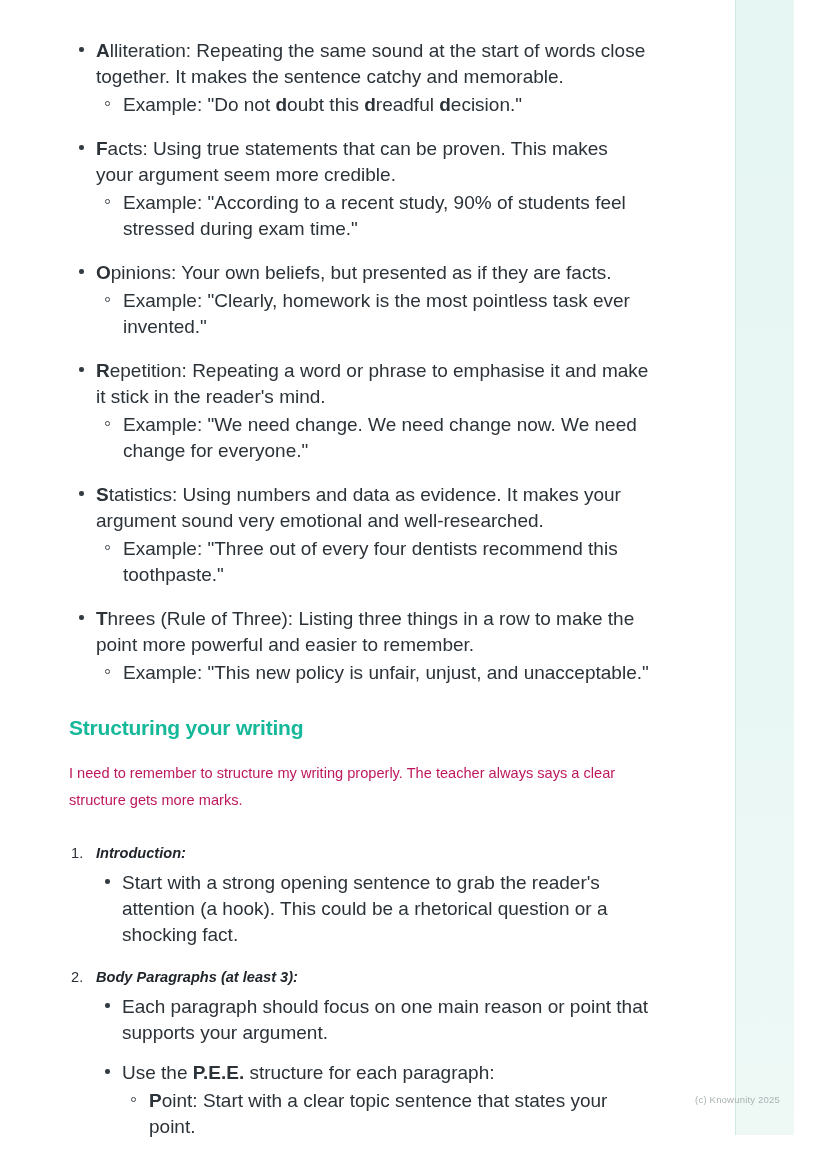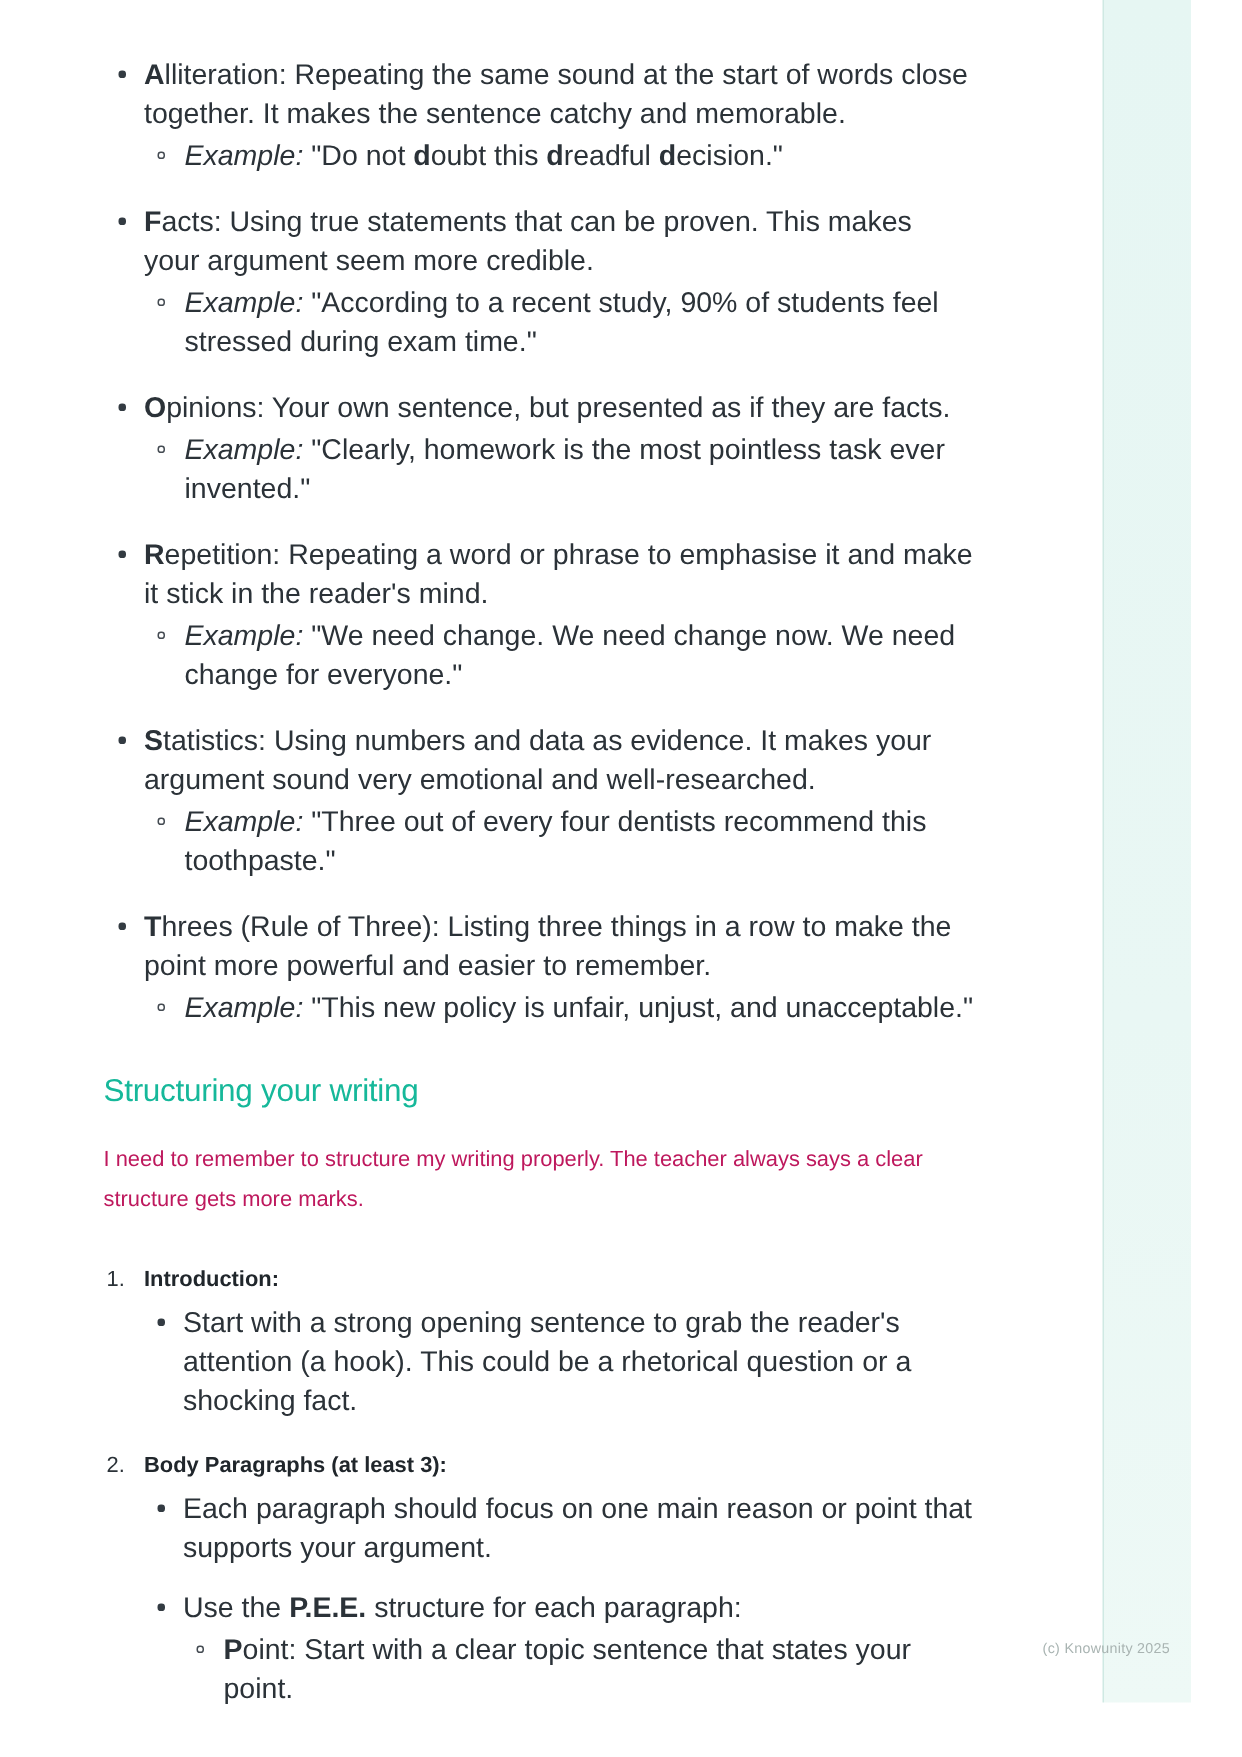--- a/index.html
+++ b/index.html
@@ -96,26 +96,25 @@
     left: 9px;
     top: 9px;
     width: 4.5px;
     height: 4.5px;
     border-radius: 50%;
     border: 1.1px solid #444b52;
     background: transparent;
     box-sizing: border-box;
   }
   .ex-label {
-    font-style: italic;
   }
   h2.section-title {
     color: #16b89a;
     font-size: 21px;
-    font-weight: normal;
+    font-weight: bold;
     margin: 30px 0 20px 0;
     letter-spacing: -0.2px;
   }
   p.para {
     font-size: 14.6px;
     line-height: 27px;
     margin: 0 0 26px 0;
     color: #be185d;
     width: 570px;
   }
@@ -138,20 +137,21 @@
     top: 0;
     font-size: 14.6px;
     line-height: 26px;
     color: #2b3238;
   }
   .ol-title {
     font-size: 14.6px;
     line-height: 26px;
     font-weight: bold;
     color: #20262b;
+    font-style: italic;
   }
   ul.sub-bullets {
     list-style: none;
     margin: 4px 0 0 0;
     padding: 0;
   }
   ul.sub-bullets > li {
     position: relative;
     padding-left: 26px;
     margin-bottom: 14px;
@@ -212,21 +212,21 @@
       <li>
         <div class="line"><b>F</b><span>acts</span><span>: Using true statements that can be proven. This makes your argument seem more credible.</span></div>
         <ul class="level2">
           <li>
             <div class="line"><span class="ex-label">Example:</span><span> "According to a recent study, 90% of students feel stressed during exam time."</span></div>
           </li>
         </ul>
       </li>
 
       <li>
-        <div class="line"><b>O</b><span>pinions</span><span>: Your own sentence, but presented as if they are facts.</span></div>
+        <div class="line"><b>O</b><span>pinions</span><span>: Your own beliefs, but presented as if they are facts.</span></div>
         <ul class="level2">
           <li>
             <div class="line"><span class="ex-label">Example:</span><span> "Clearly, homework is the most pointless task ever invented."</span></div>
           </li>
         </ul>
       </li>
 
       <li>
         <div class="line"><b>R</b><span>epetition</span><span>: Repeating a word or phrase to emphasise it and make it stick in the reader's mind.</span></div>
         <ul class="level2">

